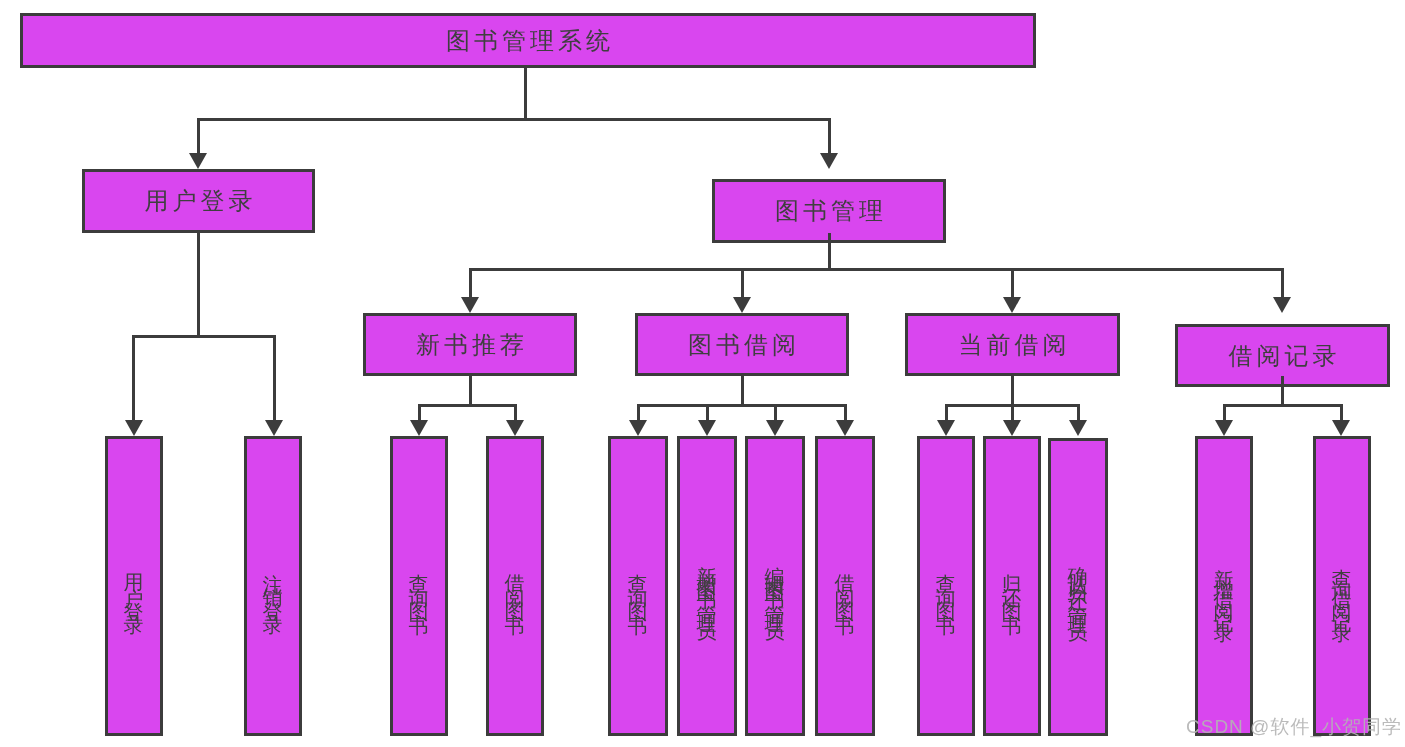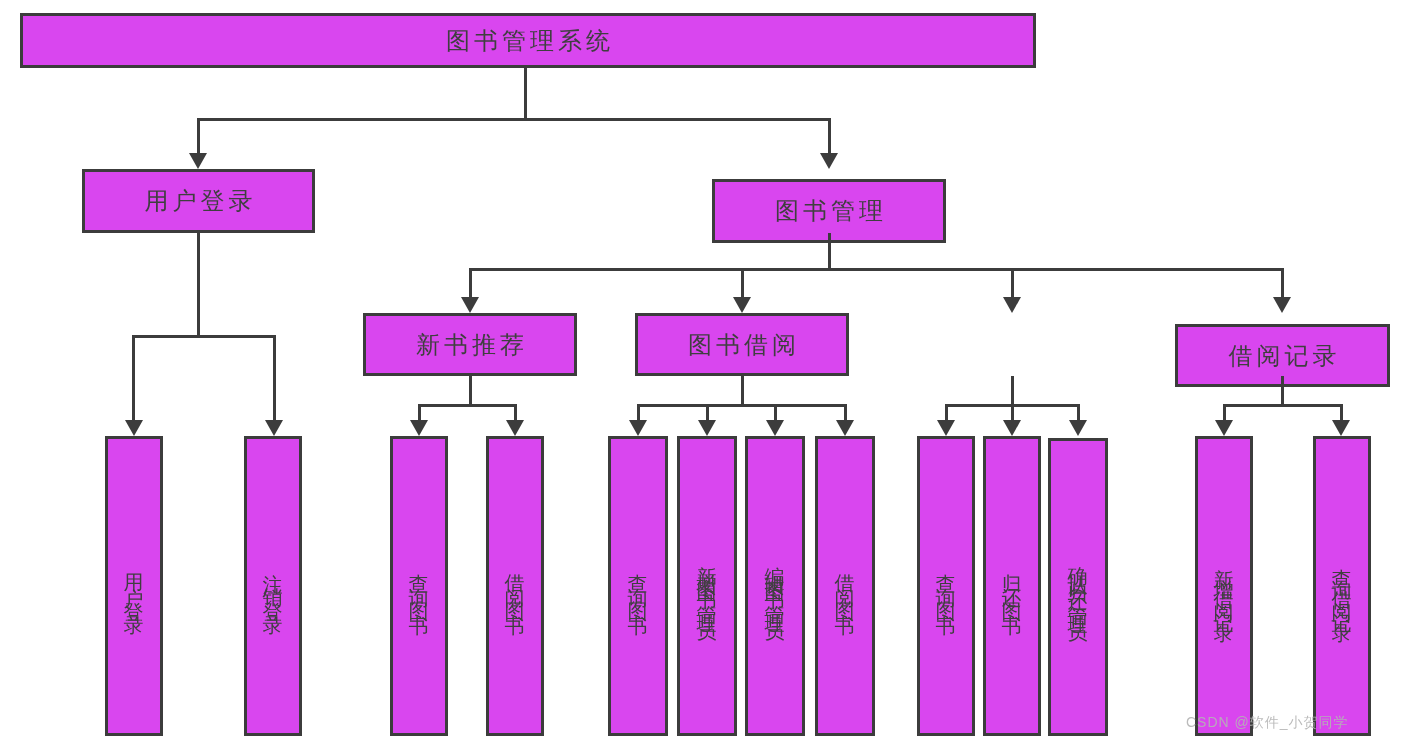--- a/index.html
+++ b/index.html
@@ -45,21 +45,21 @@
   .vline{position:absolute;width:3px;background:var(--line);}
   .arrow{
     position:absolute;width:0;height:0;
     border-left:9px solid transparent;
     border-right:9px solid transparent;
     border-top:16px solid var(--line);
   }
   .watermark{
     position:absolute;
     left:1186px;top:714px;
-    font-size:14px;
+    font-size:19px;
     letter-spacing:1px;
     color:var(--watermark);
     opacity:.9;
     z-index:10;
     white-space:nowrap;
   }
 </style>
 </head>
 <body>
 
@@ -99,20 +99,23 @@
   <div class="vline" style="left:1011px;top:268px;height:31px"></div>
   <div class="arrow" style="left:1003px;top:297px"></div>
   <div class="vline" style="left:1281px;top:268px;height:31px"></div>
   <div class="arrow" style="left:1273px;top:297px"></div>
 
   <div class="box hnode" style="left:363px;top:313px;width:214px;height:63px">
     <span>新书推荐</span>
   </div>
   <div class="box hnode" style="left:635px;top:313px;width:214px;height:63px">
     <span>图书借阅</span>
+  </div>
+  <div class="box hnode" style="left:905px;top:313px;width:215px;height:63px">
+    <span>当前借阅</span>
   </div>
   <div class="box hnode" style="left:1175px;top:324px;width:215px;height:63px">
     <span>借阅记录</span>
   </div>
 
   <div class="vline" style="left:469px;top:376px;height:31px"></div>
   <div class="hline" style="left:418px;top:404px;width:99px"></div>
   <div class="vline" style="left:418px;top:404px;height:18px"></div>
   <div class="arrow" style="left:410px;top:420px"></div>
   <div class="vline" style="left:514px;top:404px;height:18px"></div>

